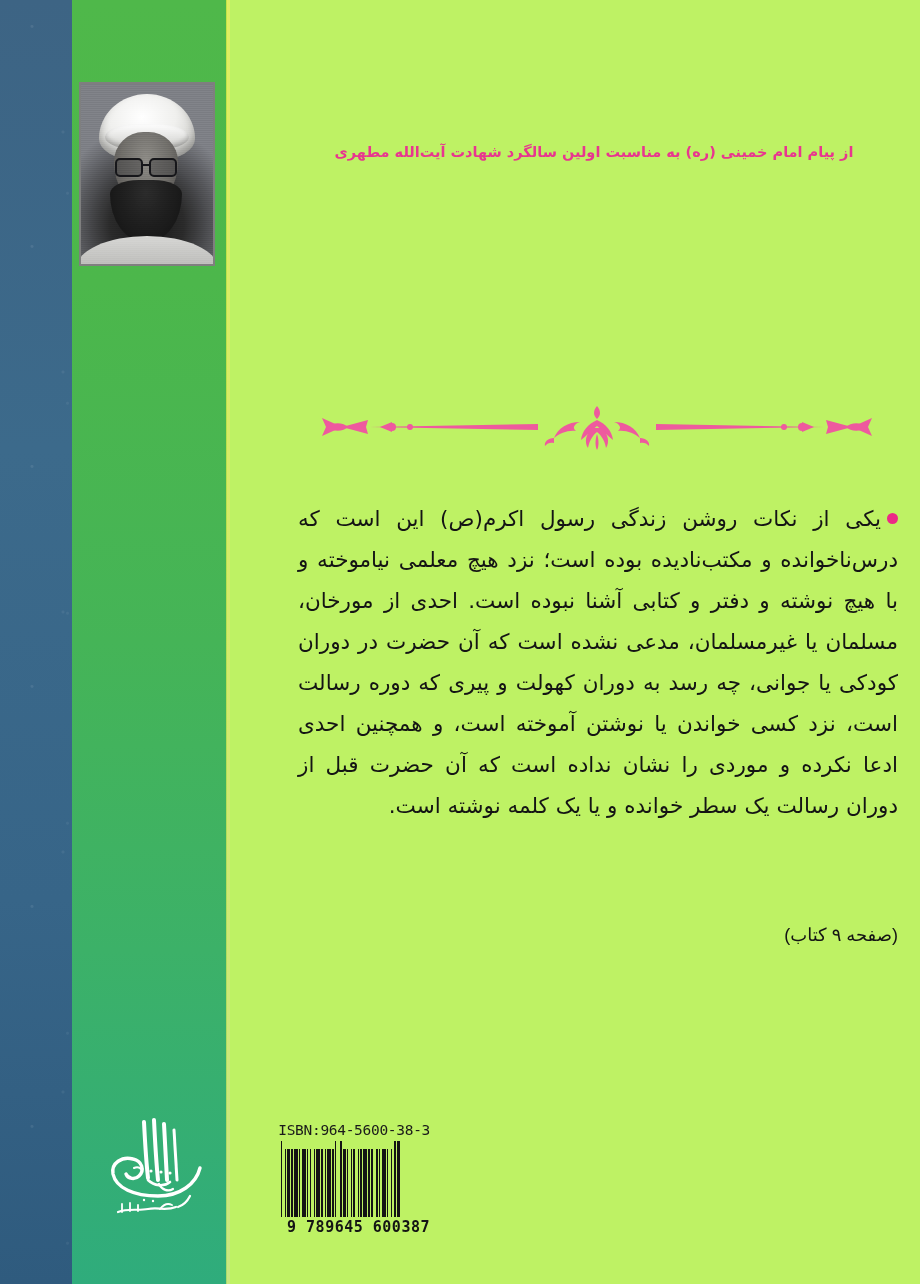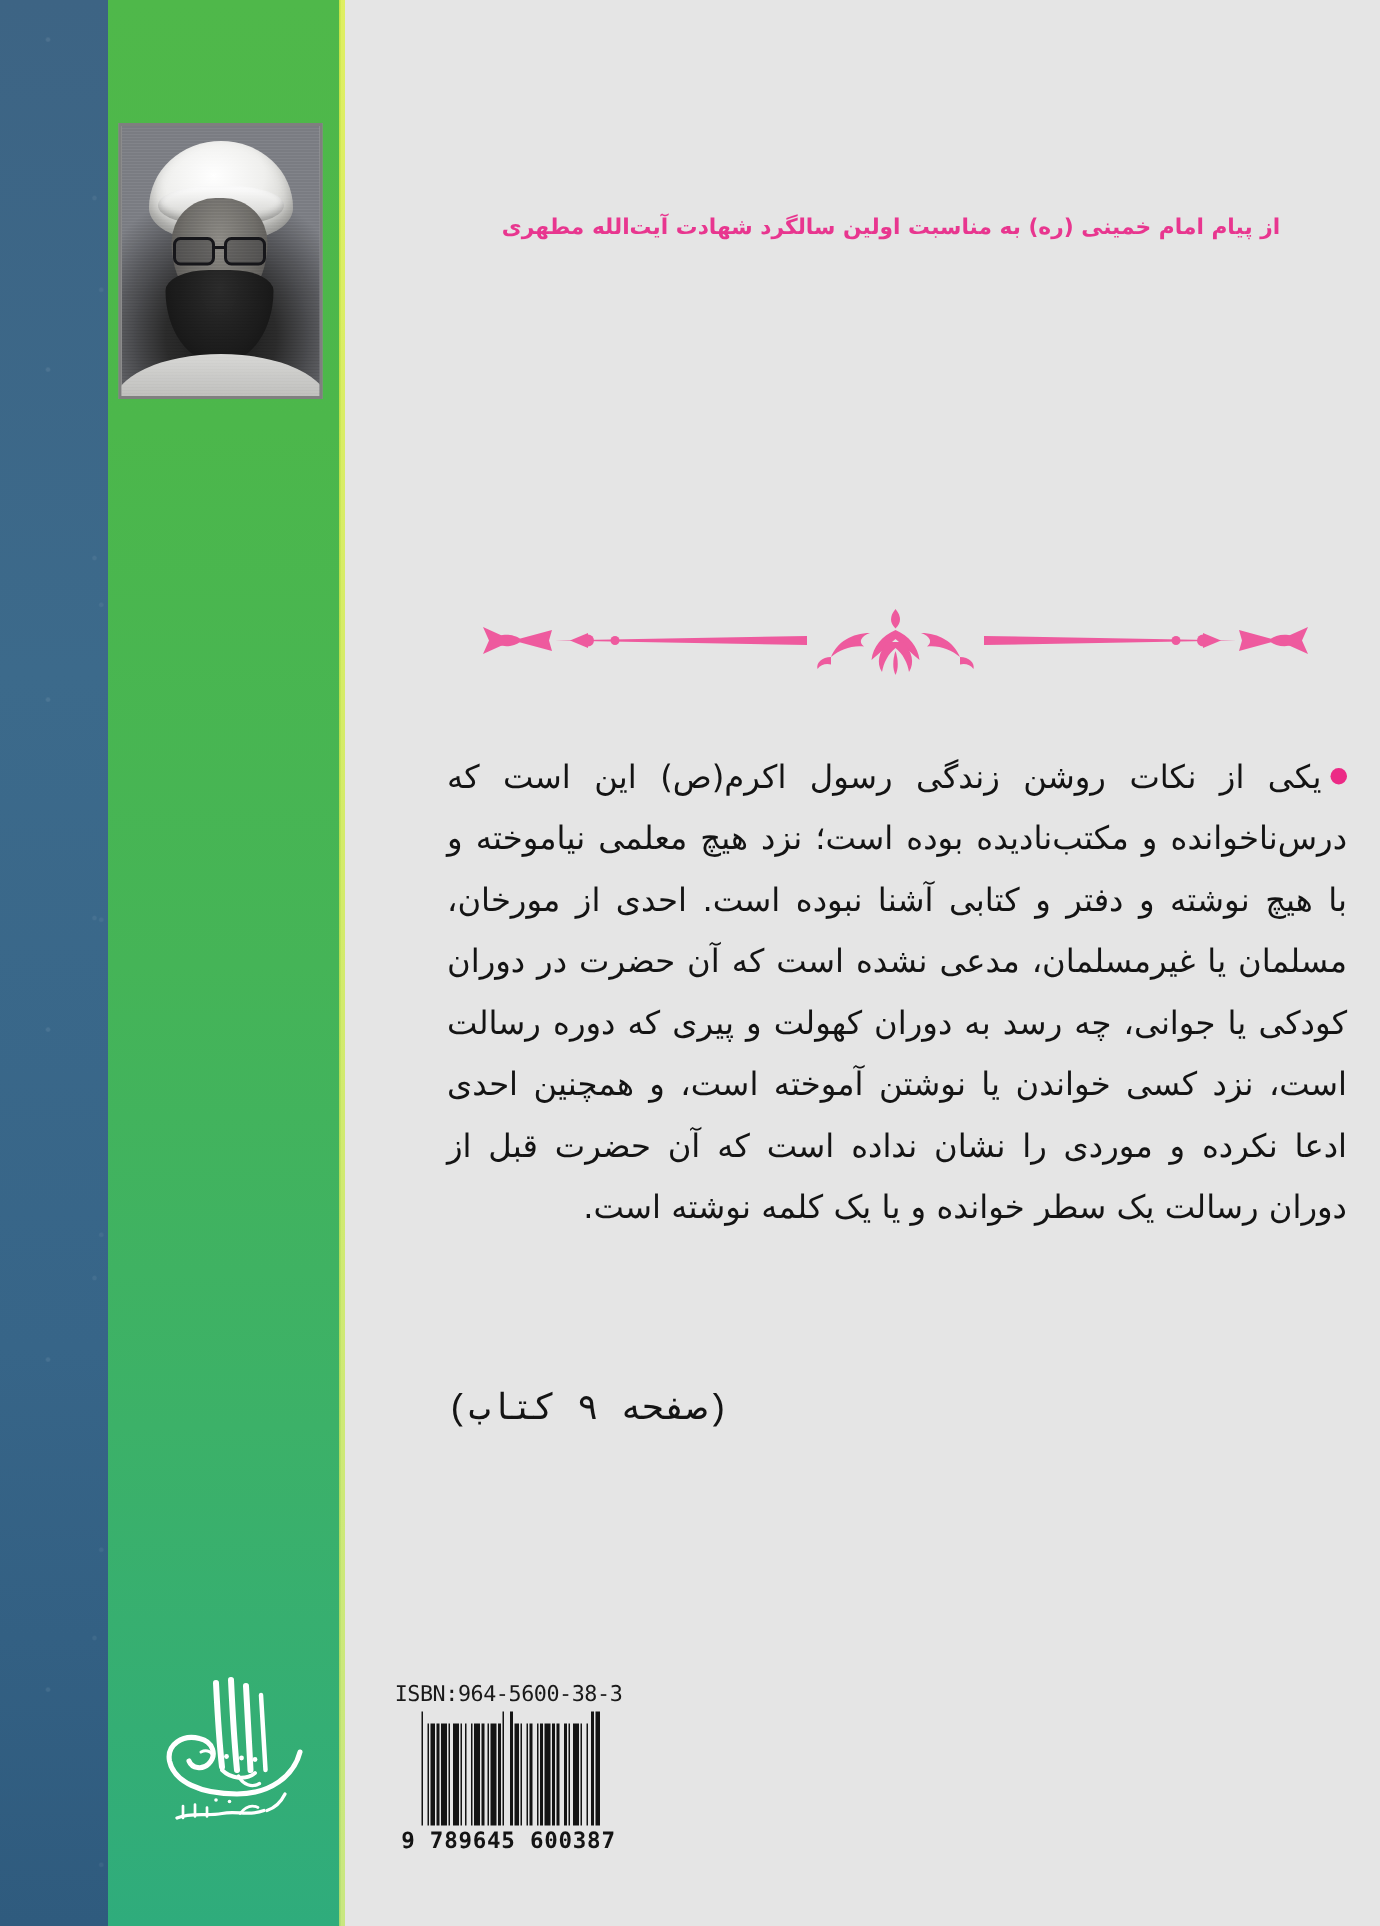--- a/index.html
+++ b/index.html
@@ -144,21 +144,21 @@
     width: 104px; height: 125px;
     color: #ffffff;
   }
   .publisher-logo svg { display:block; width:100%; height:100%; }
 
   
   .content {
     position: absolute;
     left: 230px; top: 0;
     width: 690px; height: 1284px;
-    background: #e5e5e5;
+    background: #bef264;
   }
 
   
   .source-line {
     position: absolute;
     right: 20px; top: 144px;
     width: 612px;
     text-align: center;
     color: #e8368f;
     font-family: "DejaVu Sans", "Liberation Sans", sans-serif;
@@ -198,42 +198,42 @@
     width: 600px;
     font-size: 21.5px;
     line-height: 41px;
     text-align: justify;
     text-align-last: right;
   }
   .page-ref {
     position: absolute;
     right: 22px; top: 924px;
     width: 600px;
-    text-align: left;
+    text-align: right;
     direction: rtl;
-    font-size: 24px;
+    font-size: 18px;
     color: #141414;
-    font-family: Liberation Mono, monospace;
+    font-family: Liberation Sans, sans-serif;
   }
 
   
   .ornament {
     position: absolute;
     right: 18px; top: 398px;
     width: 610px; height: 58px;
     color: #ee5a9e;
   }
   .ornament svg { display:block; width:100%; height:100%; }
 
   
   .barcode-box {
     position: absolute;
     left: 248px; bottom: 48px;
     width: 182px;
-    text-align: center;
+    text-align: right;
   }
   .isbn-text {
     font-family: "DejaVu Sans Mono", "Liberation Mono", monospace;
     font-size: 14.5px;
     color: #1a1a1a;
     letter-spacing: -0.3px;
     margin-bottom: 3px;
     direction: ltr;
     white-space: nowrap;
   }

